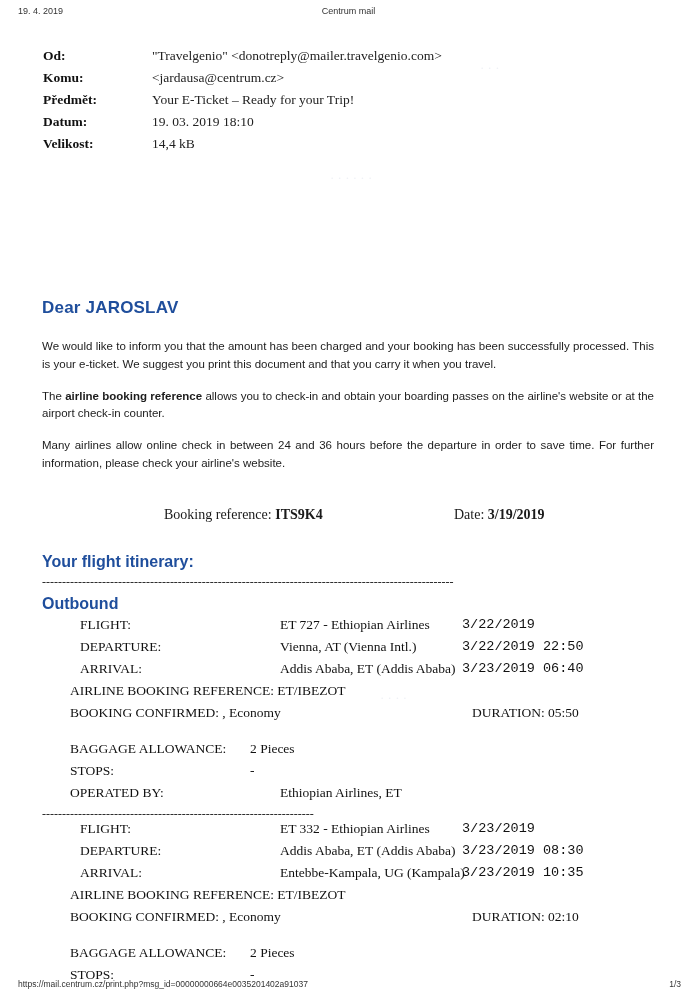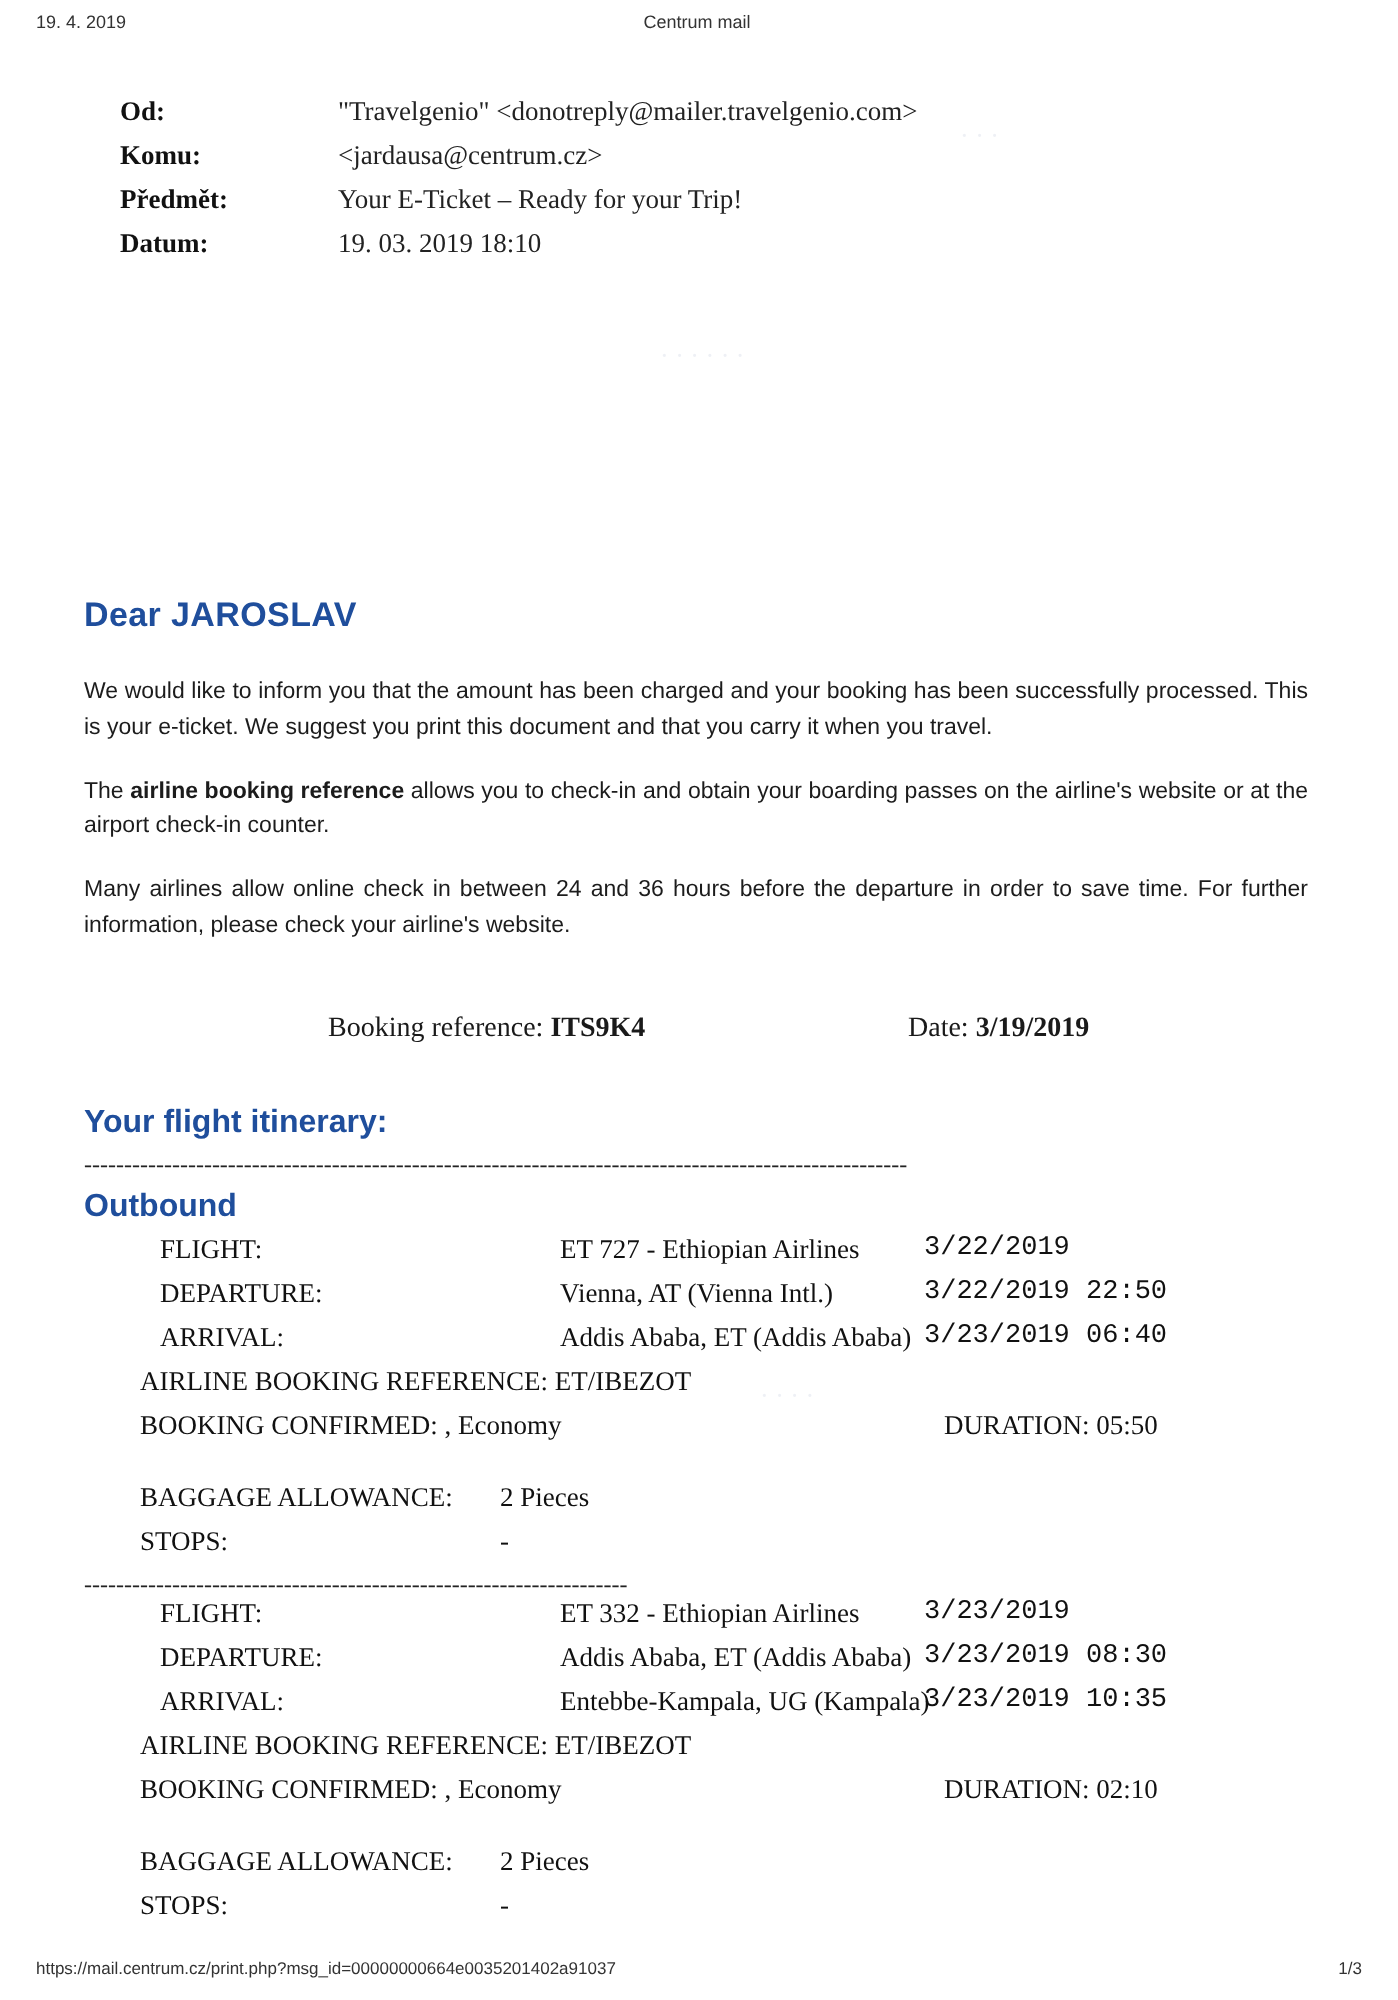--- a/index.html
+++ b/index.html
@@ -64,21 +64,21 @@
   }
   .print-footer .pf-right {
     position: absolute;
     right: 18px;
     top: 0;
   }
 
   
   .mail-meta {
     position: absolute;
-    left: 60px;
+    left: 43px;
     top: 48px;
     width: 610px;
     font-size: 13.5px;
   }
   .mail-meta .row {
     display: flex;
     align-items: baseline;
     height: 22px;
   }
   .mail-meta .lbl {
@@ -241,20 +241,24 @@
       <span class="val">&lt;jardausa@centrum.cz&gt;</span>
     </div>
     <div class="row">
       <span class="lbl">Předmět:</span>
       <span class="val">Your E-Ticket – Ready for your Trip!</span>
     </div>
     <div class="row">
       <span class="lbl">Datum:</span>
       <span class="val">19. 03. 2019 18:10</span>
     </div>
+    <div class="row">
+      <span class="lbl">Velikost:</span>
+      <span class="val">14,4 kB</span>
+    </div>
   </div>
 
   <div class="content">
 
     <h1 class="greeting">Dear JAROSLAV</h1>
 
     <p class="para">We would like to inform you that the amount has been charged and your booking has been successfully processed. This is your e-ticket. We suggest you print this document and that you carry it when you travel.</p>
 
     <p class="para">
       <span>The </span><b>airline booking reference</b><span> allows you to check-in and obtain your boarding passes on the airline's website or at the airport check-in counter.</span>
@@ -303,20 +307,24 @@
       </div>
       <div class="spacer-sm"></div>
       <div class="frow">
         <span class="c-label nopad">BAGGAGE ALLOWANCE:</span>
         <span class="c-mid baggage">2 Pieces</span>
       </div>
       <div class="frow">
         <span class="c-label nopad">STOPS:</span>
         <span class="c-mid baggage">-</span>
       </div>
+      <div class="frow">
+        <span class="c-label nopad">OPERATED BY:</span>
+        <span class="c-mid">Ethiopian Airlines, ET</span>
+      </div>
     </div>
 
     <div class="dashrule narrow">--------------------------------------------------------------------</div>
 
     <div class="flight">
       <div class="frow">
         <span class="c-label">FLIGHT:</span>
         <span class="c-mid">ET 332 - Ethiopian Airlines</span>
         <span class="c-right">3/23/2019</span>
       </div>

